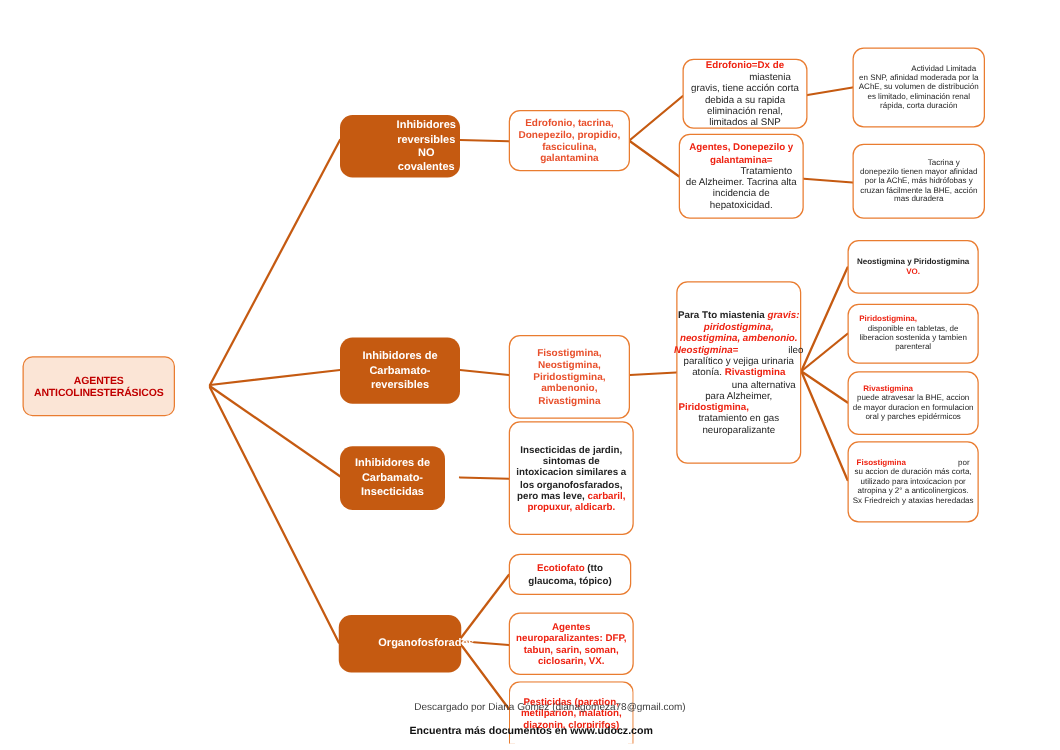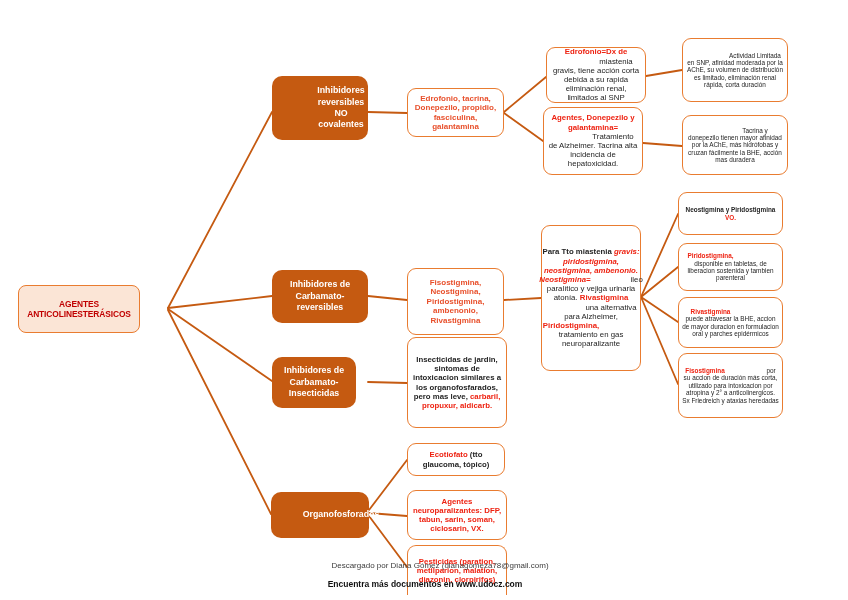--- a/index.html
+++ b/index.html
@@ -61,21 +61,21 @@
       <line x1="641" y1="297" x2="678" y2="384"></line>
       <line x1="368" y1="382" x2="407" y2="383"></line>
       <line x1="369" y1="510" x2="407" y2="460"></line>
       <line x1="369" y1="513" x2="407" y2="516"></line>
       <line x1="369" y1="516" x2="407" y2="567"></line>
     </g>
   </svg>
 
   <div class="node root" style="left:18px;top:285px;width:122px;height:48px;">AGENTES ANTICOLINESTERÁSICOS</div>
 
-  <div class="node branch" style="left:272px;top:76px;width:96px;height:64px;padding-left:48px;">Inhibidores reversibles NO covalentes</div>
+  <div class="node branch" style="left:272px;top:92px;width:96px;height:50px;padding-left:48px;">Inhibidores reversibles NO covalentes</div>
   <div class="node branch" style="left:272px;top:270px;width:96px;height:53px;">Inhibidores de Carbamato-reversibles</div>
   <div class="node branch" style="left:272px;top:357px;width:84px;height:51px;">Inhibidores de Carbamato-Insecticidas</div>
   <div class="node branch" style="left:271px;top:492px;width:98px;height:46px;padding-left:48px;">Organofosforados</div>
 
   <div class="node leaf list" style="left:407px;top:88px;width:97px;height:49px;">
       <span><span class="seg-o">Edrofonio, tacrina, Donepezilo, propidio, fasciculina, galantamina</span></span>
     </div>
   <div class="node leaf" style="left:546px;top:47px;width:100px;height:56px;">
       <span><span class="seg-r">Edrofonio=Dx de </span><span class="seg-k">miastenia gravis, tiene acción corta debida a su rapida eliminación renal, limitados al SNP</span></span>
     </div>

